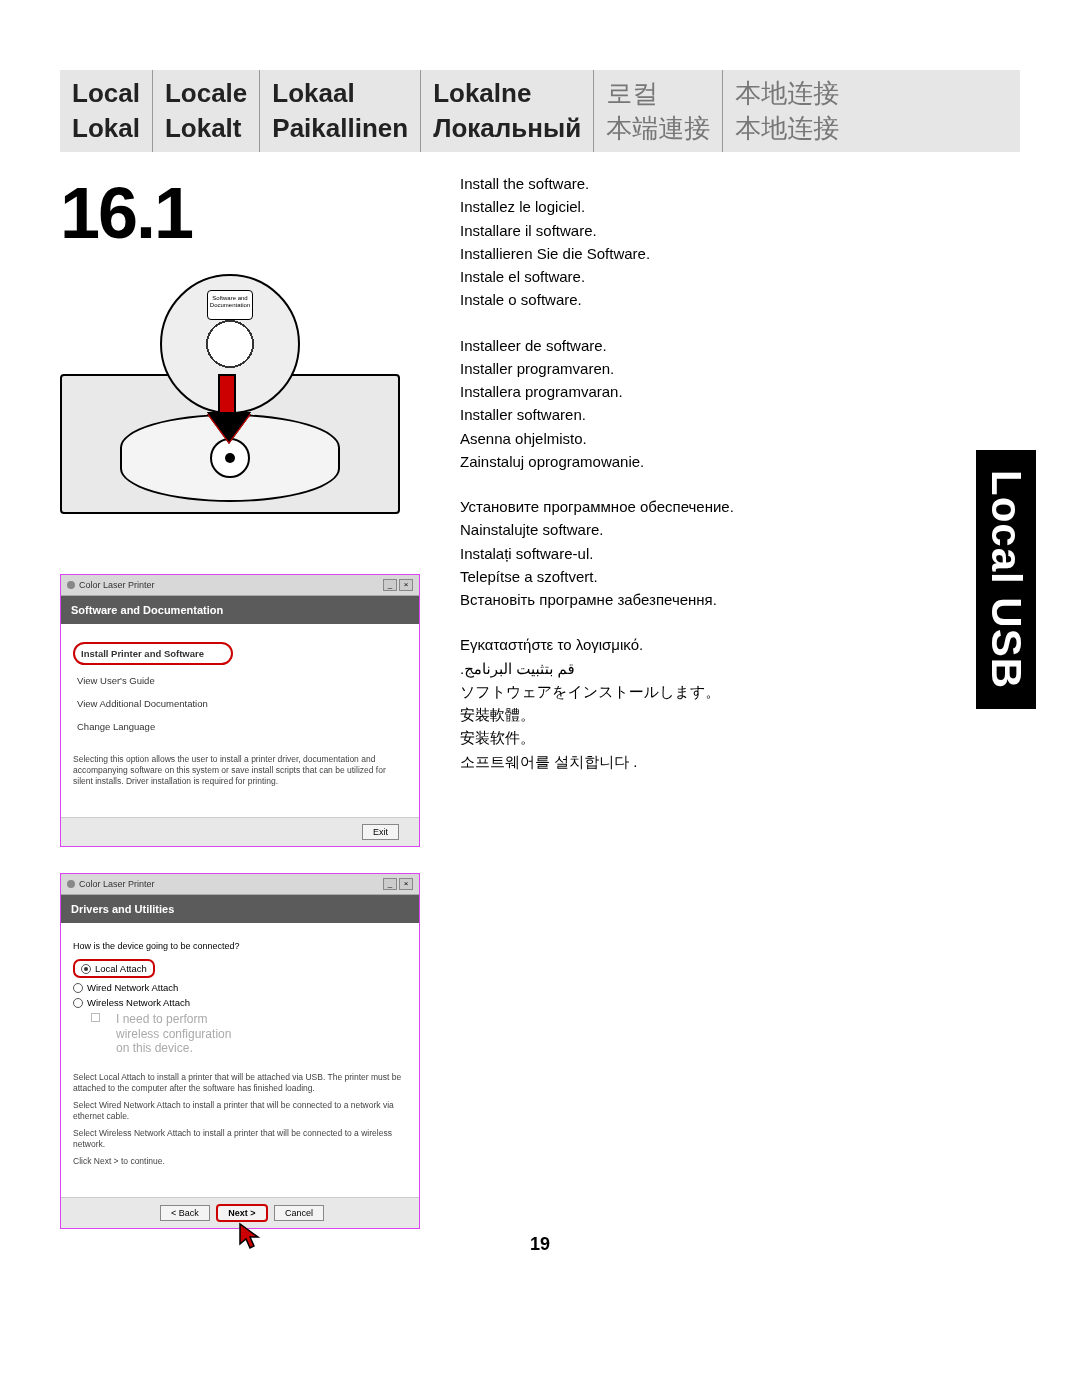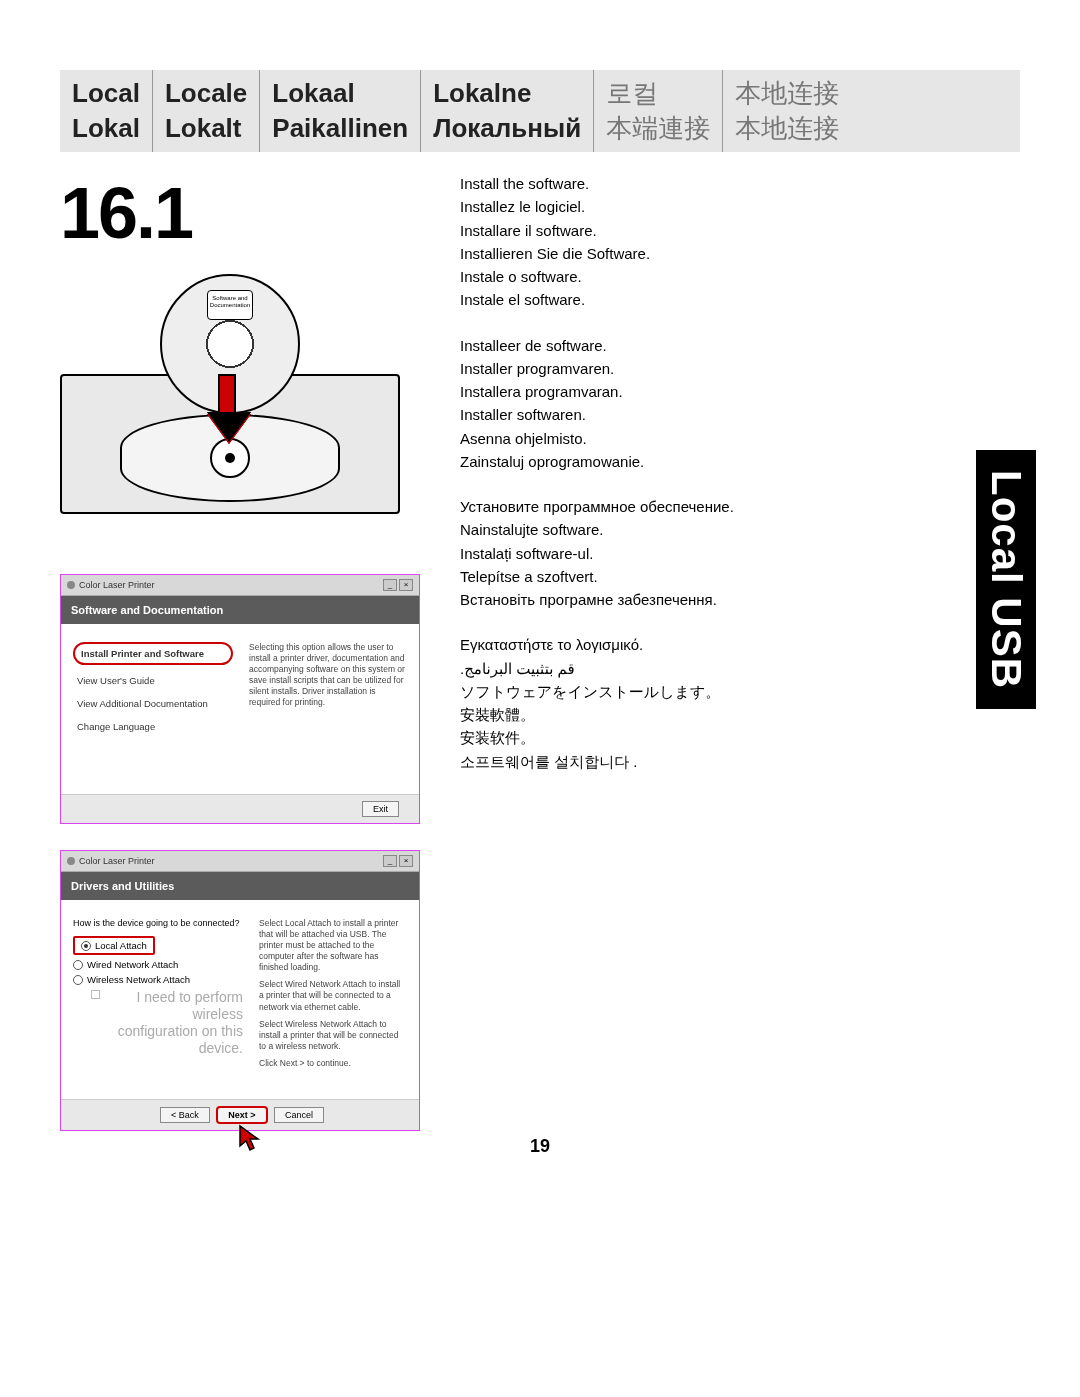--- a/index.html
+++ b/index.html
@@ -168,20 +168,21 @@
     font-weight: bold;
     padding: 8px 10px;
     font-size: 11px;
   }
   .win-body {
     background: #fff;
     padding: 18px 12px 30px 12px;
     min-height: 170px;
     display: flex;
     gap: 16px;
+    flex-direction: column;
   }
   .menu-list { width: 160px; }
   .menu-list .item {
     padding: 6px 4px;
     font-size: 9.5px;
     color: #333;
   }
   .menu-list .item.primary {
     font-weight: bold;
     border: 2px solid #c00;
@@ -207,23 +208,23 @@
 
   
   .radio-row { display:flex; align-items:center; gap:4px; margin:4px 0; font-size:9.5px;}
   .radio-row .r{
     width:10px;height:10px;border:1px solid #555;border-radius:50%;display:inline-block;position:relative;
   }
   .radio-row .r.sel::after{
     content:"";position:absolute;left:2px;top:2px;width:4px;height:4px;background:#333;border-radius:50%;
   }
   .radio-row.highlight{
-    border:2px solid #c00;border-radius:2px;padding:2px 6px;width:max-content;
-  }
-  .sub-checkbox{margin-left:18px;font-size:14px;color:#aaa;display:flex;gap:16px;align-items:flex-start;line-height:1.2;text-align:right;}
+    border:2px solid #c00;border-radius:7px;padding:2px 6px;width:max-content;
+  }
+  .sub-checkbox{margin-left:18px;font-size:12px;color:#aaa;display:flex;gap:16px;align-items:flex-start;line-height:1.2;}
   .sub-checkbox .cb{width:9px;height:9px;border:1px solid #bbb;flex-shrink:0;margin-top:1px;}
   .win-footer2{
     background:#e8e8e8;padding:6px 10px;text-align:center;border-top:1px solid #ccc;position:relative;
   }
   .win-footer2 .btn-small.highlight{border:2px solid #c00;border-radius:4px;font-weight:bold;}
   .cursor-arrow{
     position:absolute; left:50%; top:100%;
     transform: translate(-4px, -6px);
   }
   .cursor-arrow svg{display:block;}
@@ -391,22 +392,22 @@
       </div>
 
     </div>
 
     <div class="right-col">
       <div class="instr-block">
         <div>Install the software.</div>
         <div>Installez le logiciel.</div>
         <div>Installare il software.</div>
         <div>Installieren Sie die Software.</div>
+        <div>Instale el software.</div>
         <div>Instale o software.</div>
-        <div>Instale el software.</div>
       </div>
       <div class="instr-block">
         <div>Installeer de software.</div>
         <div>Installer programvaren.</div>
         <div>Installera programvaran.</div>
         <div>Installer softwaren.</div>
         <div>Asenna ohjelmisto.</div>
         <div>Zainstaluj oprogramowanie.</div>
       </div>
       <div class="instr-block">

